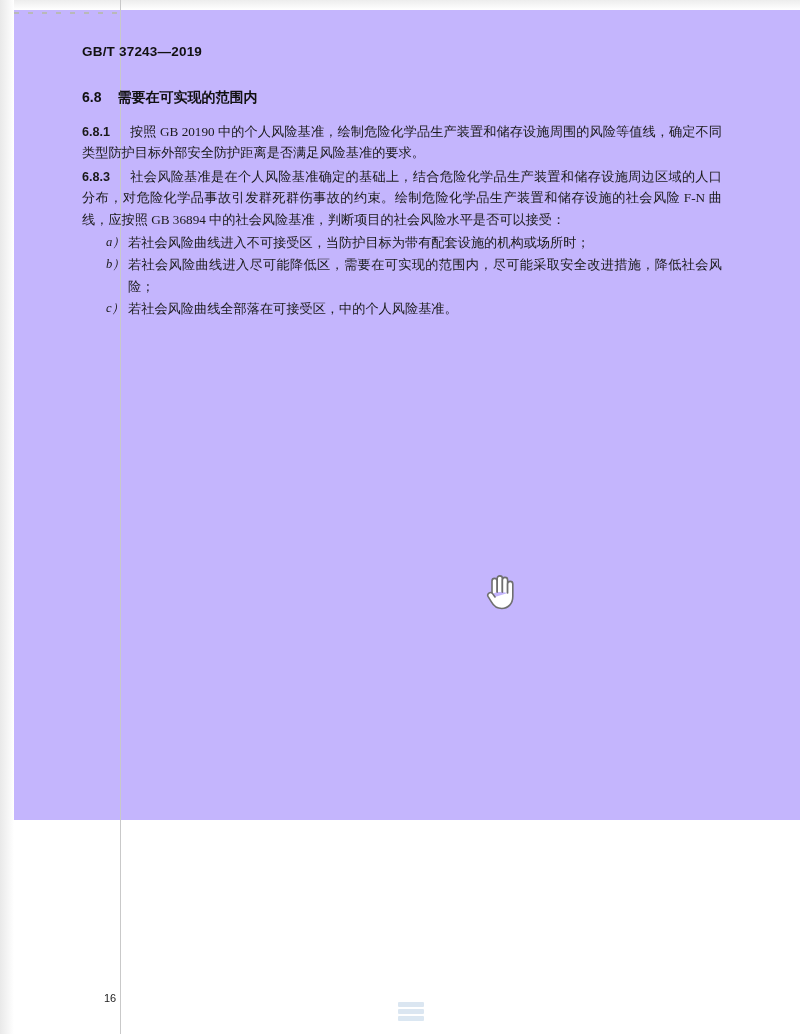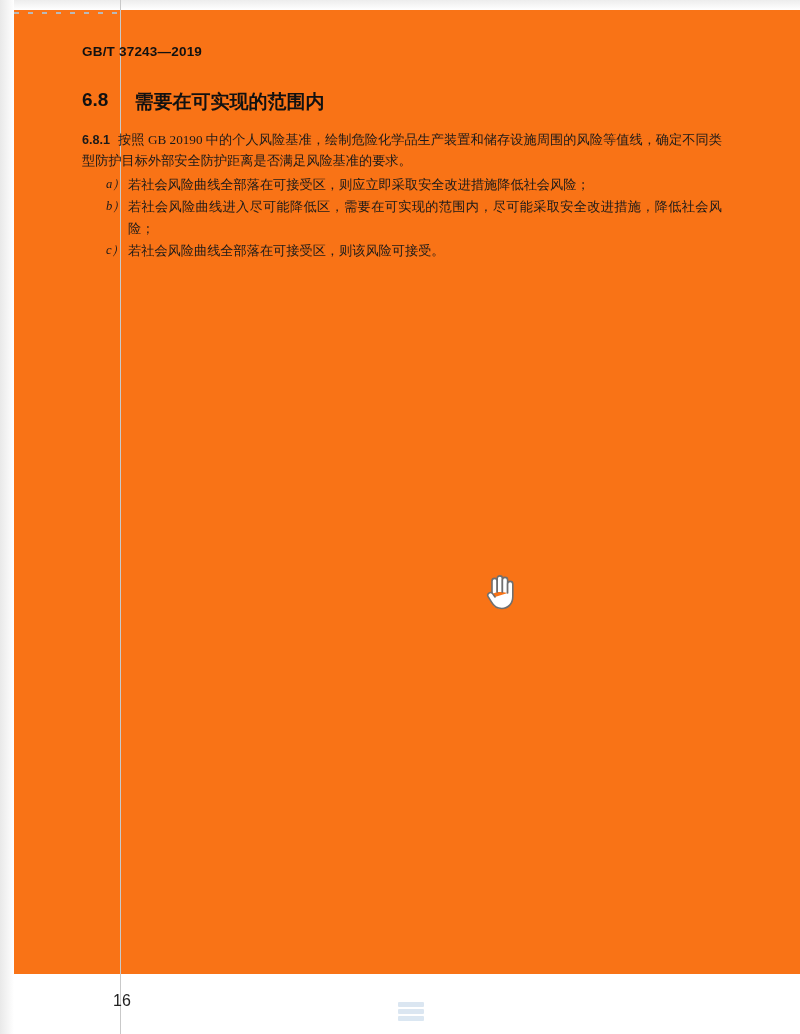--- a/index.html
+++ b/index.html
@@ -15,22 +15,22 @@
     overflow: hidden;
     position: relative;
   }
 
   
   .page-sheet {
     position: absolute;
     left: 0;
     top: 0;
     width: 800px;
-    height: 974px;
-    background: #f97316;
+    height: 820px;
+    background: #c4b5fd;
   }
 
   
   .scan-edge-left {
     position: absolute;
     left: 0;
     top: 0;
     width: 14px;
     height: 1034px;
     background: linear-gradient(to right, #e9e9e9, #ffffff);
@@ -84,41 +84,41 @@
     font-weight: bold;
     font-size: 13.5px;
     letter-spacing: 0.2px;
     color: #111;
     margin-bottom: 30px;
   }
 
   .section-heading {
     font-family: "Liberation Sans", sans-serif;
     font-weight: bold;
-    font-size: 19px;
+    font-size: 14px;
     color: #111;
     margin: 0 0 14px 0;
     display: flex;
-    gap: 26px;
+    gap: 16px;
   }
   .section-heading .num { white-space: nowrap; }
 
   p.clause {
     margin: 0 0 2px 0;
     font-size: 13.2px;
     line-height: 1.62;
     text-align: justify;
     text-justify: inter-ideograph;
     text-indent: 0;
   }
   p.clause .cnum {
     font-family: "Liberation Sans", sans-serif;
     font-weight: bold;
     font-size: 12.6px;
-    margin-right: 8px;
+    margin-right: 20px;
   }
 
   ol.lettered {
     list-style: none;
     margin: 2px 0 0 0;
     padding: 0;
   }
   ol.lettered li {
     display: flex;
     font-size: 13.2px;
@@ -137,23 +137,22 @@
     flex: 1;
     text-align: justify;
     text-justify: inter-ideograph;
   }
 
   .page-number {
     position: absolute;
     left: 104px;
     top: 992px;
     font-family: "Liberation Sans", sans-serif;
-    font-size: 16px;
+    font-size: 11px;
     color: #222;
-    margin-left: 9px;
   }
 
   
   .watermark {
     position: absolute;
     left: 398px;
     top: 1002px;
     width: 26px;
     height: 20px;
     opacity: 0.28;
@@ -208,33 +207,36 @@
     <h2 class="section-heading">
       <span class="num">6.8</span>
       <span class="ttl">需要在可实现的范围内</span>
     </h2>
 
     <p class="clause">
       <span class="cnum">6.8.1</span><span class="ctxt">按照 GB 20190 中的个人风险基准，绘制危险化学品生产装置和储存设施周围的风险等值线，确定不同类型防护目标外部安全防护距离是否满足风险基准的要求。</span>
     </p>
 
 
+    <p class="clause">
+      <span class="cnum">6.8.3</span><span class="ctxt">社会风险基准是在个人风险基准确定的基础上，结合危险化学品生产装置和储存设施周边区域的人口分布，对危险化学品事故引发群死群伤事故的约束。绘制危险化学品生产装置和储存设施的社会风险 F-N 曲线，应按照 GB 36894 中的社会风险基准，判断项目的社会风险水平是否可以接受：</span>
+    </p>
 
     <ol class="lettered">
       <li>
         <span class="lab">a）</span>
-        <span class="txt">若社会风险曲线全部落在可接受区，则应立即采取安全改进措施降低社会风险；</span>
+        <span class="txt">若社会风险曲线进入不可接受区，当防护目标为带有配套设施的机构或场所时；</span>
       </li>
       <li>
         <span class="lab">b）</span>
         <span class="txt">若社会风险曲线进入尽可能降低区，需要在可实现的范围内，尽可能采取安全改进措施，降低社会风险；</span>
       </li>
       <li>
         <span class="lab">c）</span>
-        <span class="txt">若社会风险曲线全部落在可接受区，则该风险可接受。</span>
+        <span class="txt">若社会风险曲线全部落在可接受区，中的个人风险基准。</span>
       </li>
     </ol>
 
   </div>
 
   <div class="page-number">16</div>
 
   <div class="watermark">
     <i></i>
       <i></i>

